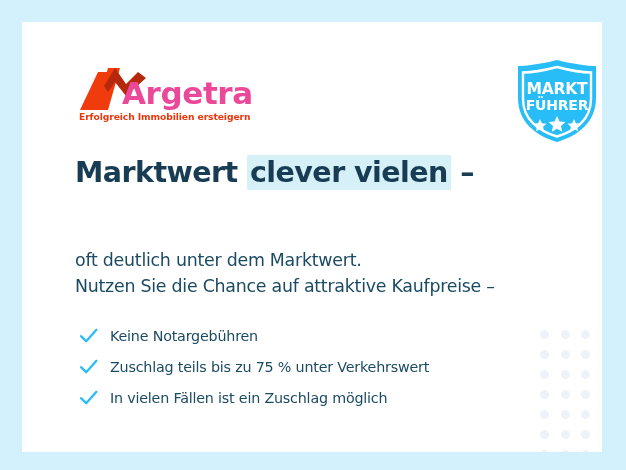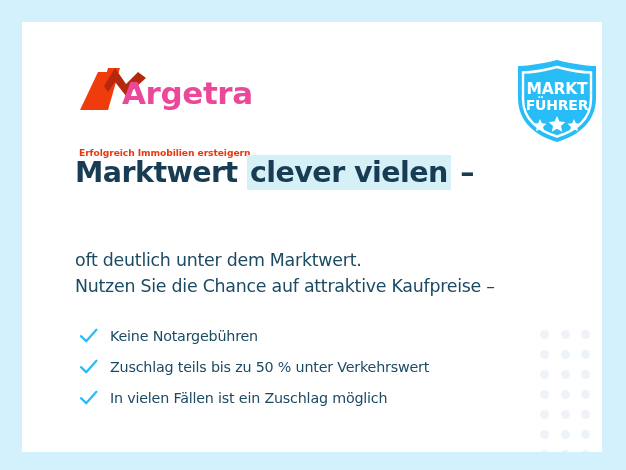--- a/index.html
+++ b/index.html
@@ -75,21 +75,20 @@
   .logo-tagline {
     position: absolute;
     left: 1px;
     top: 45px;
     font-family: "DejaVu Sans", sans-serif;
     font-size: 9.2px;
     font-weight: bold;
     color: #e8380d;
     letter-spacing: -0.1px;
     white-space: nowrap;
-    margin-top: 36px;
   }
 
   
   .badge {
     position: absolute;
     left: 488px;
     top: 36px;
     width: 94px;
     height: 86px;
   }
@@ -240,21 +239,21 @@
             </svg>
         </span>
         <span class="bullet-text">Keine Notargebühren</span>
       </div>
       <div class="bullet-row">
         <span class="check-icon">
           <svg width="21" height="21" viewBox="0 0 21 21">
               <path d="M3 11.2 L8.2 16.2 L18.4 4.8" fill="none" stroke="#29bdf7" stroke-width="2.3" stroke-linecap="round" stroke-linejoin="round"></path>
             </svg>
         </span>
-        <span class="bullet-text">Zuschlag teils bis zu 50 % unter Verkehrswert</span>
+        <span class="bullet-text">Zuschlag teils bis zu 75 % unter Verkehrswert</span>
       </div>
       <div class="bullet-row">
         <span class="check-icon">
           <svg width="21" height="21" viewBox="0 0 21 21">
               <path d="M3 11.2 L8.2 16.2 L18.4 4.8" fill="none" stroke="#29bdf7" stroke-width="2.3" stroke-linecap="round" stroke-linejoin="round"></path>
             </svg>
         </span>
         <span class="bullet-text">In vielen Fällen ist ein Zuschlag möglich</span>
       </div>
     </div>

